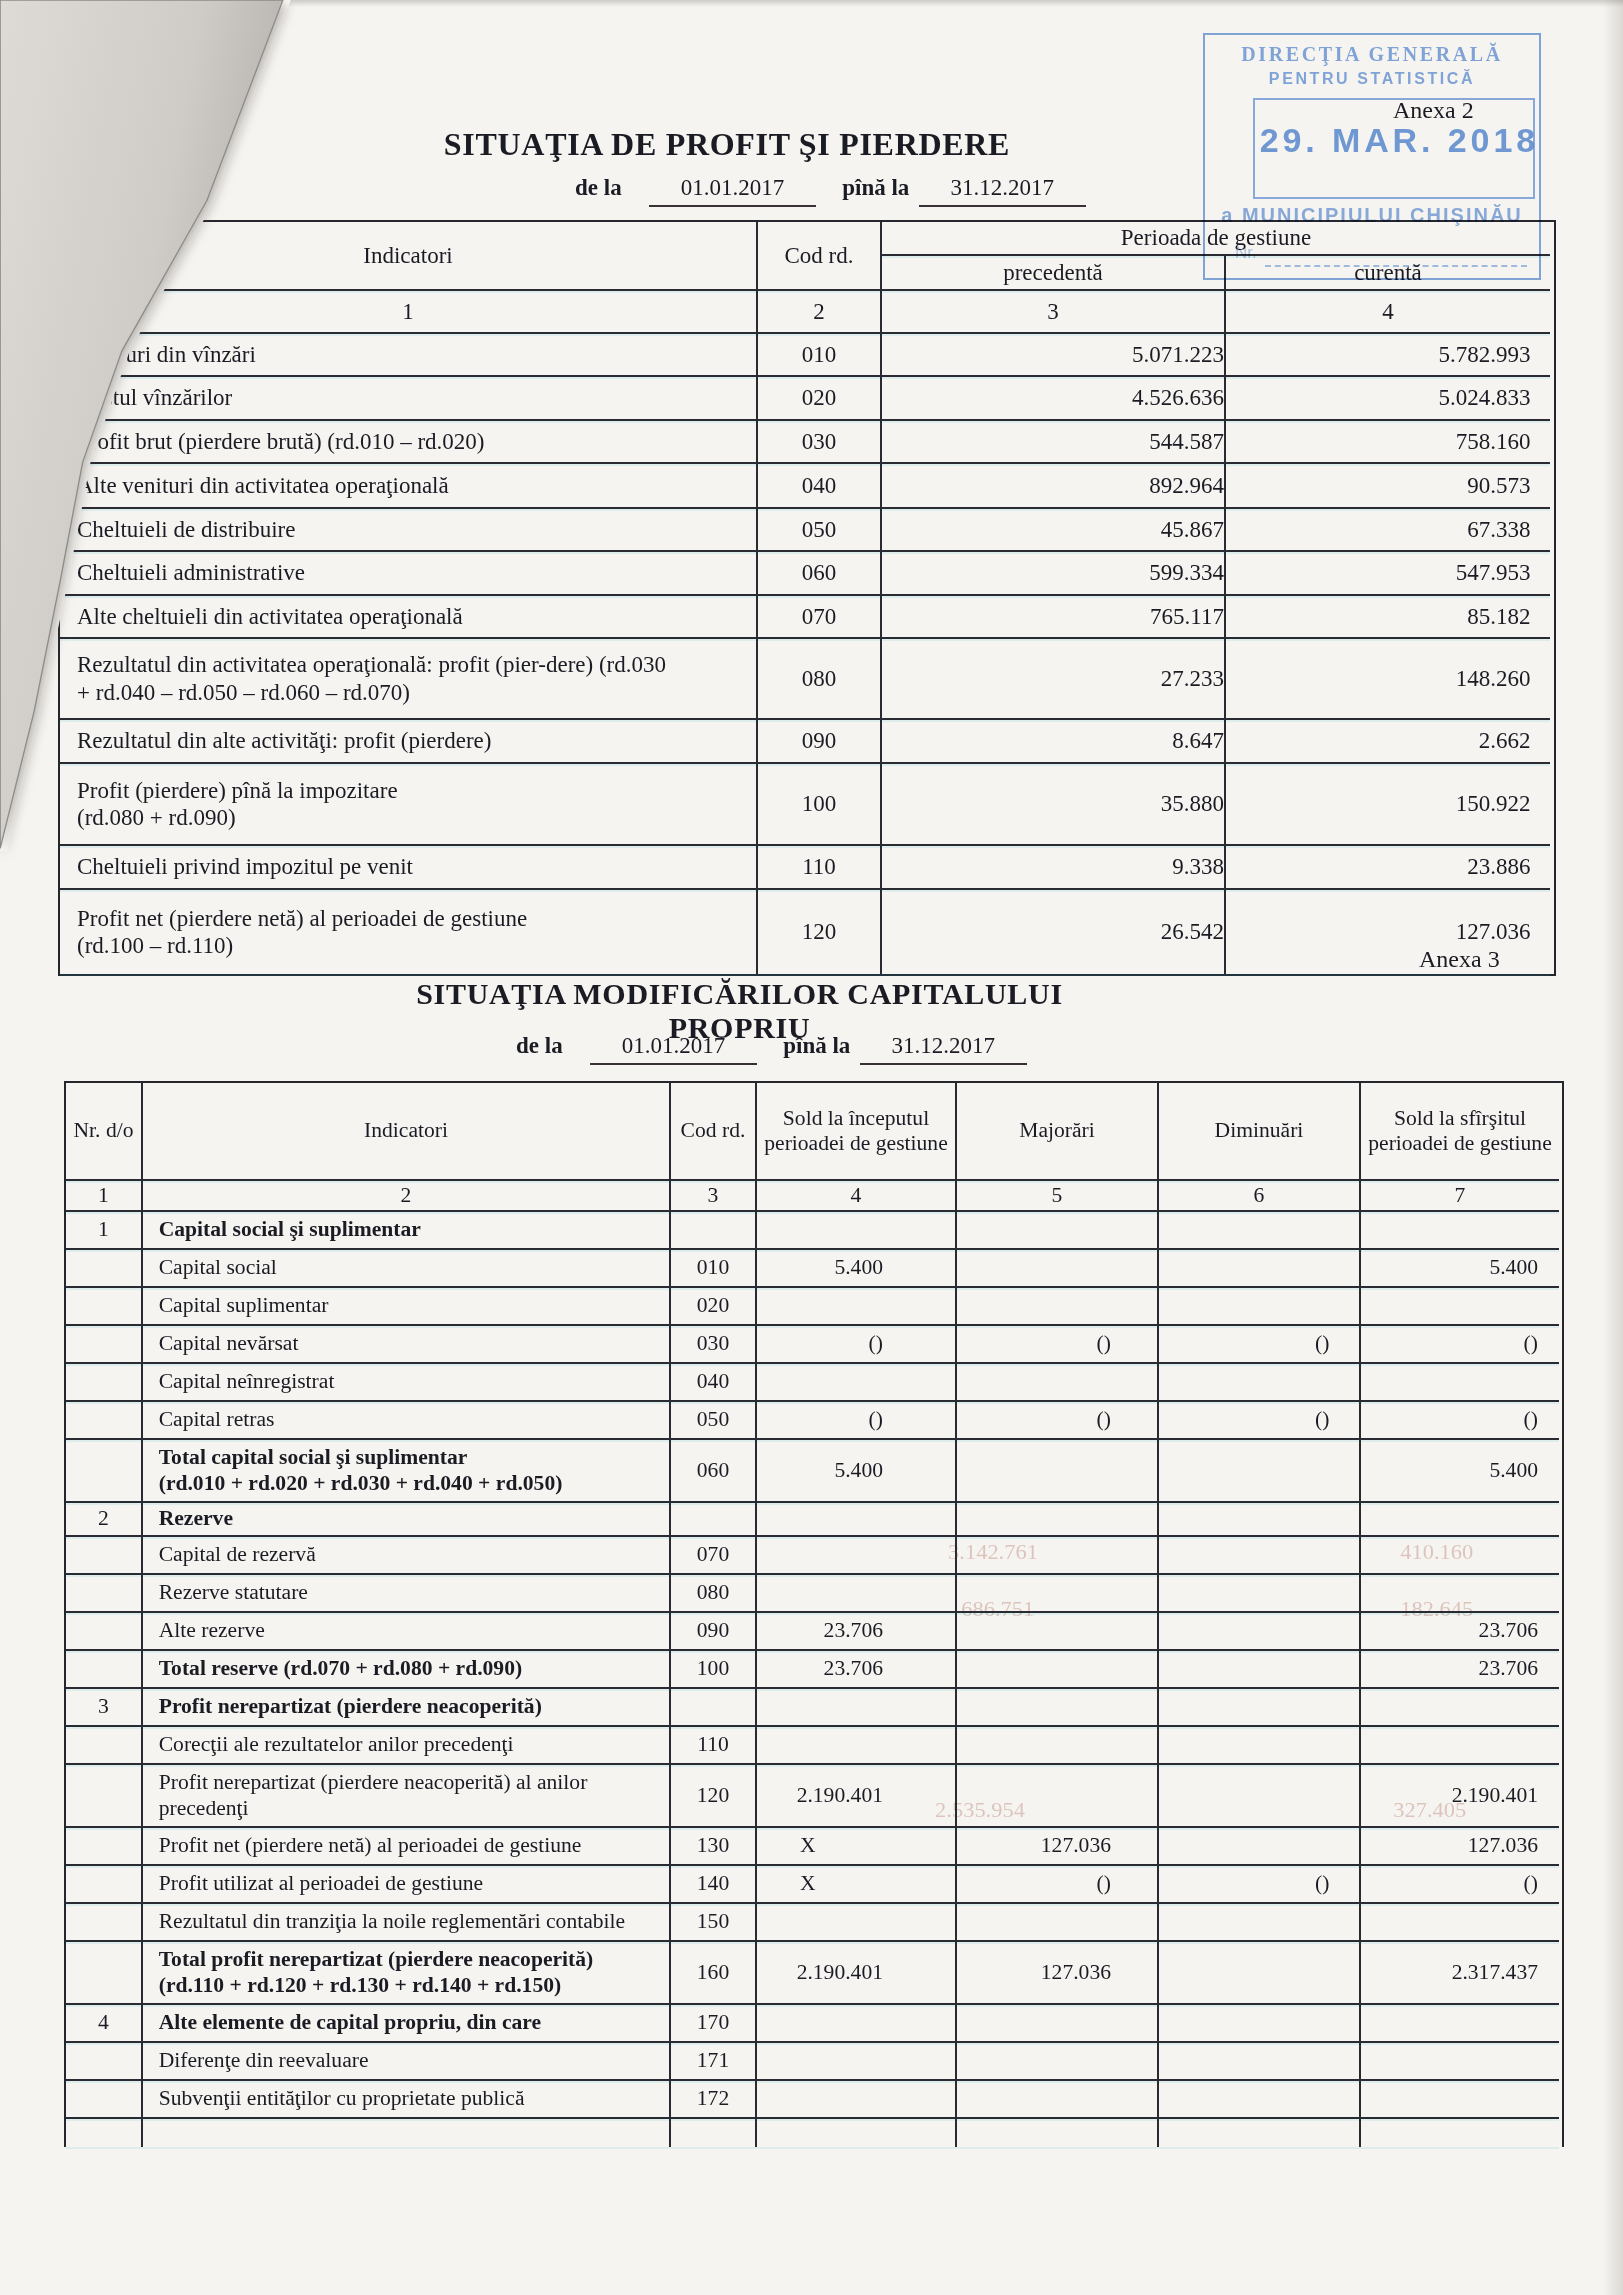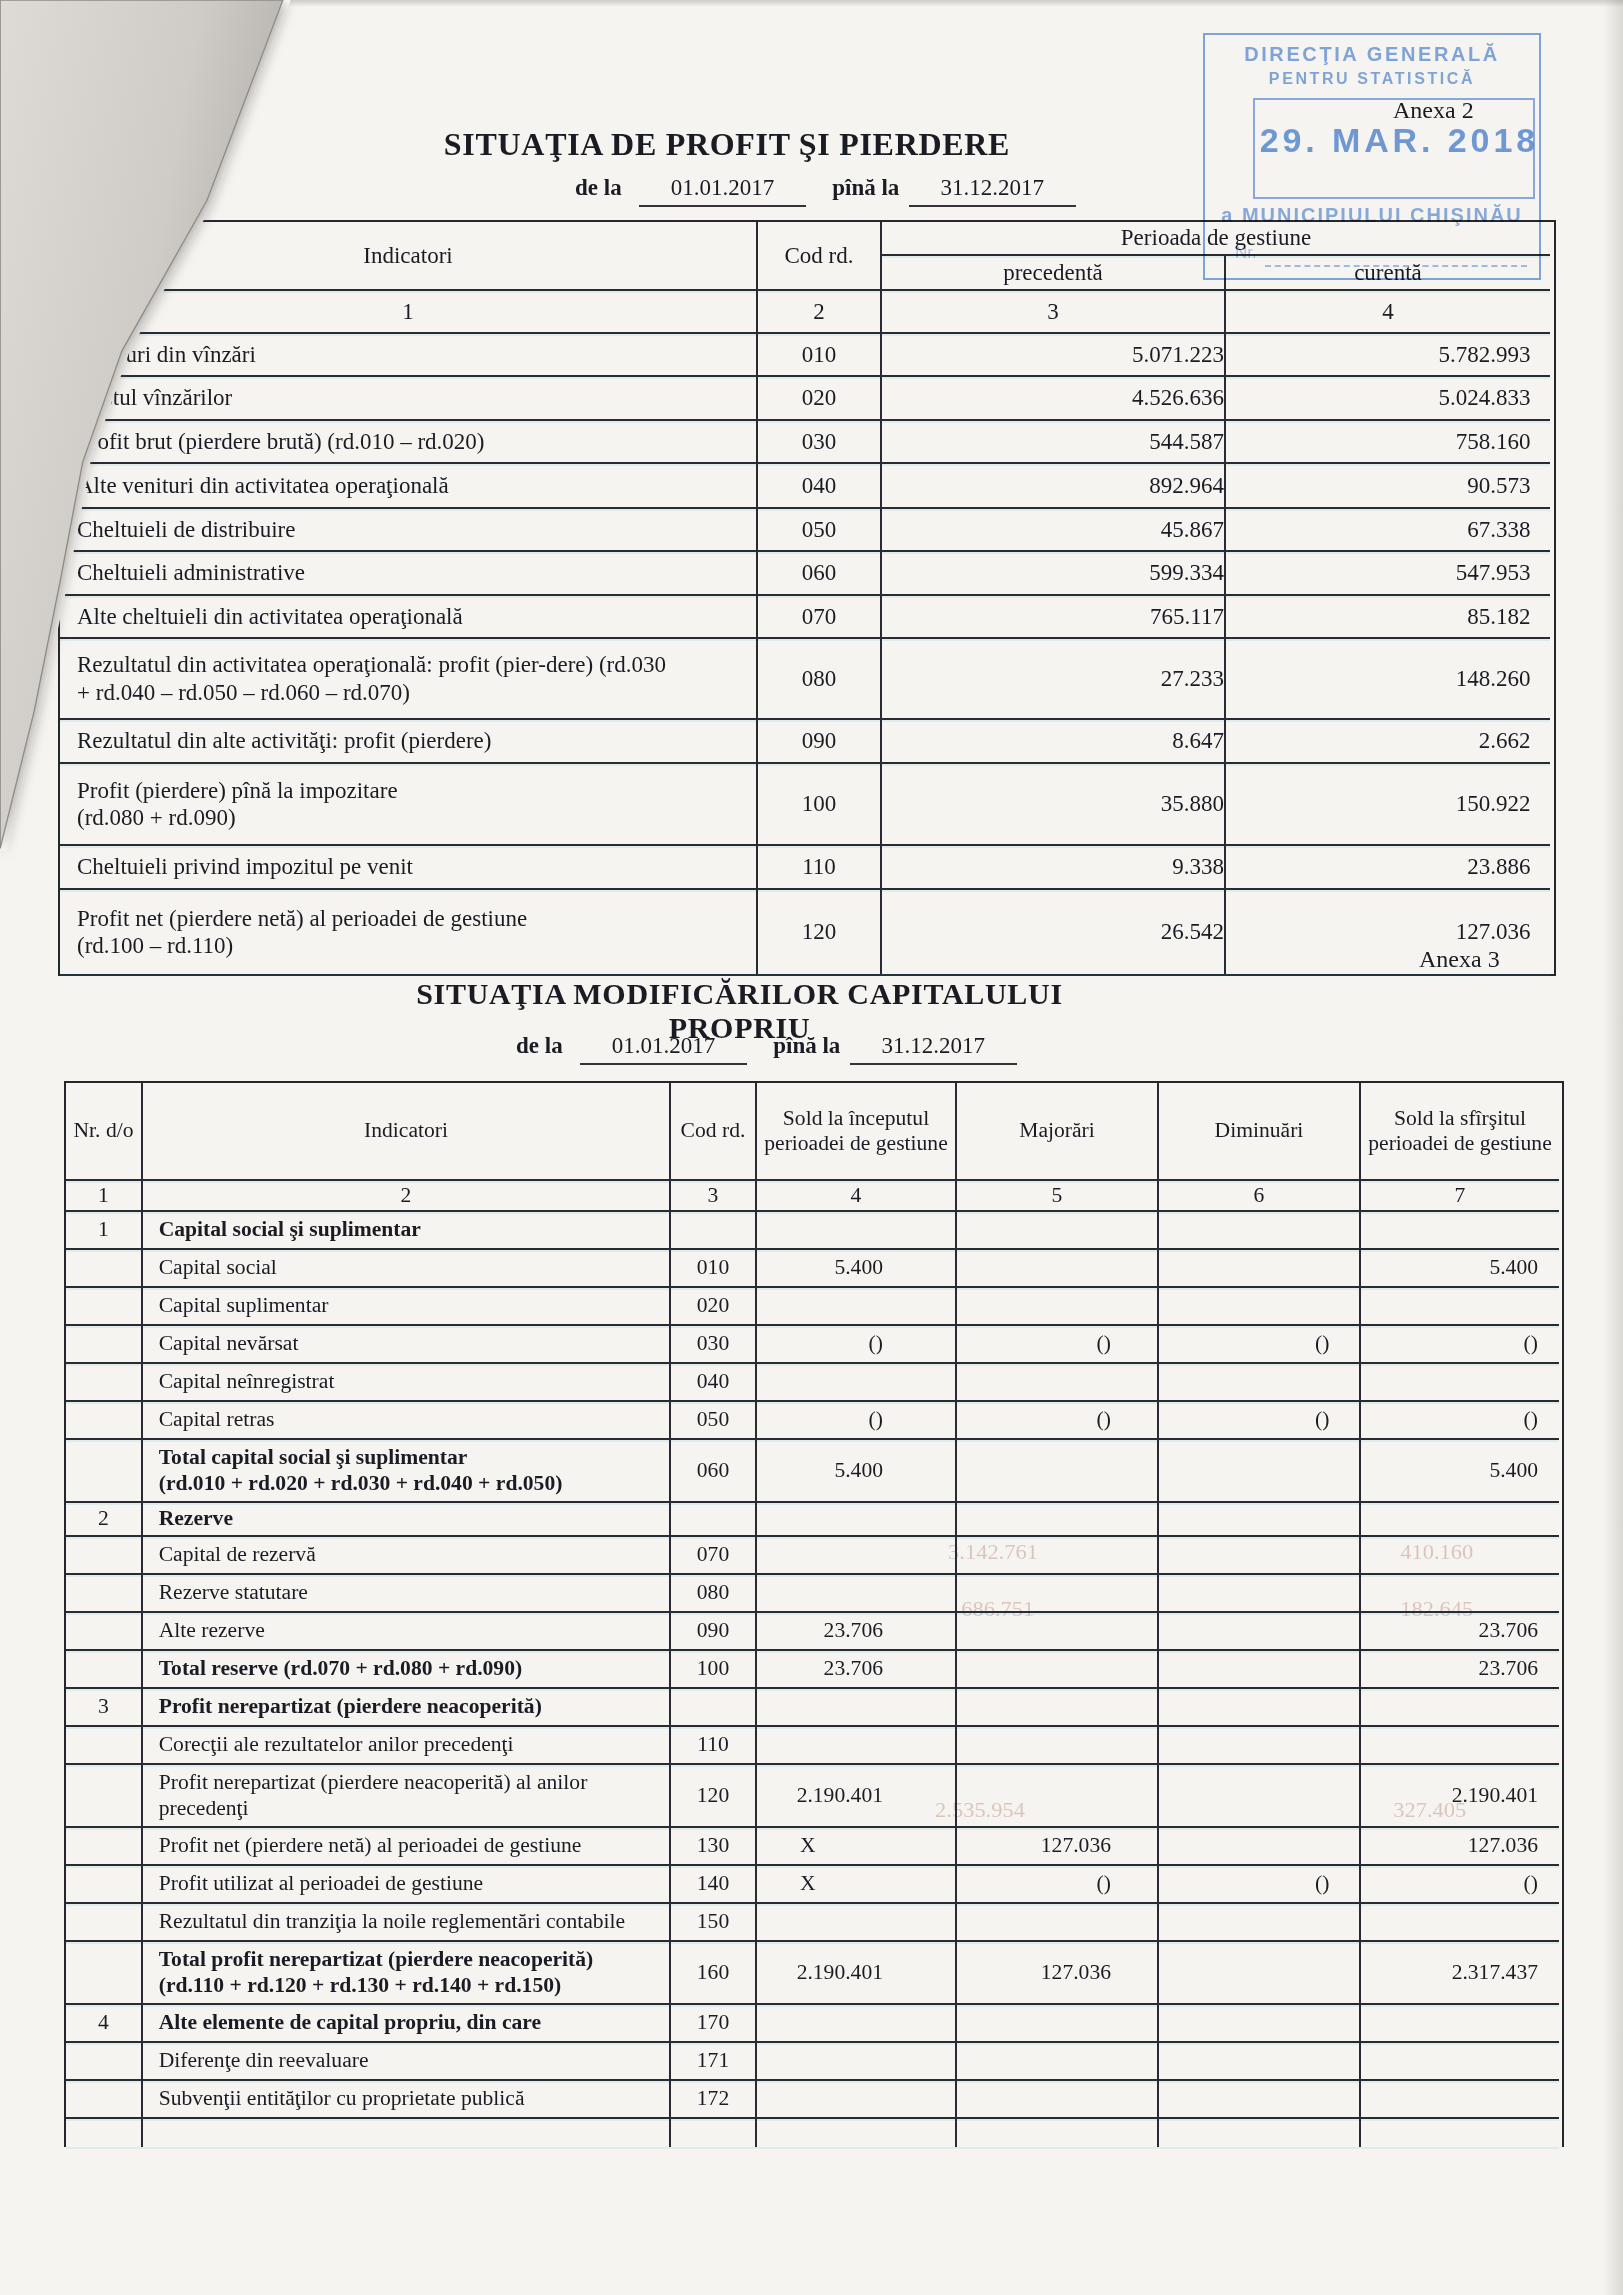--- a/index.html
+++ b/index.html
@@ -13,21 +13,21 @@
     background:linear-gradient(to bottom,rgba(90,85,80,.25),rgba(0,0,0,0));z-index:3;}
 
   
   .title1{position:absolute;left:367px;top:126px;width:720px;text-align:center;
     font-size:32px;font-weight:bold;letter-spacing:0.7px;z-index:15;}
   .title2{position:absolute;left:347px;top:977px;width:785px;text-align:center;
     font-size:30px;font-weight:bold;letter-spacing:0.7px;z-index:15;}
   .dates{position:absolute;font-size:23px;z-index:15;white-space:nowrap;}
   .dates1{left:575px;top:175px;}
   .dates2{left:516px;top:1033px;}
-  .dates .lead{font-weight:bold;margin-right:17px;}
+  .dates .lead{font-weight:bold;margin-right:27px;}
   .dates .mid{font-weight:bold;margin:0 9.2px 0 26px;}
   .dates .dt{display:inline-block;min-width:144px;text-align:center;
     border-bottom:2.6px solid #3a3038;padding:0 11.8px 3.9px 11.8px;}
 
   .annex{position:absolute;font-size:24px;z-index:25;}
   .annex2{left:1393px;top:97px;}
   .annex3{left:1419px;top:946px;}
 
   
   .grid{position:absolute;display:grid;z-index:10;background:transparent;}
@@ -58,21 +58,21 @@
   .t2 .val.c5{padding-right:46px;}
   .t2 .val.c6{padding-right:29.5px;}
   .t2 .val.c7{padding-right:21px;}
   .t2 .val.xv{justify-content:flex-start;padding-left:43px;}
 
   
   .stamp{position:absolute;left:1203px;top:33px;width:334px;height:243px;z-index:20;
     border:2.6px solid rgba(77,133,216,.75);color:#4d85d8;font-family:"Liberation Sans","DejaVu Sans",sans-serif;
     opacity:.92;pointer-events:none;mix-blend-mode:multiply;}
   .stamp .l1{position:absolute;left:0;top:7.9px;width:100%;text-align:center;
-    font-size:20px;font-weight:bold;letter-spacing:2.6px;opacity:.75;}
+    font-size:20px;font-weight:bold;letter-spacing:2.6px;opacity:.75;font-family:Liberation Serif, serif;}
   .stamp .l2{position:absolute;left:0;top:35px;width:100%;text-align:center;
     font-size:16px;font-weight:bold;letter-spacing:2.6px;opacity:.75;}
   .stamp .inner{position:absolute;left:48px;top:63px;width:278px;height:97px;
     border:2.6px solid rgba(77,133,216,.70);}
   .stamp .date{position:absolute;left:0;top:86px;width:100%;text-align:right;
     font-size:34px;font-weight:bold;letter-spacing:3.9px;opacity:.85;}
   .stamp .l3{position:absolute;left:0;top:169px;width:100%;text-align:center;
     font-size:20px;font-weight:bold;letter-spacing:2px;opacity:.70;}
   .stamp .nr{position:absolute;left:30px;top:208px;font-size:17px;opacity:.45;}
   .stamp .dash{position:absolute;left:60px;top:230px;width:262px;border-bottom:2px dashed rgba(77,133,216,.55);}

